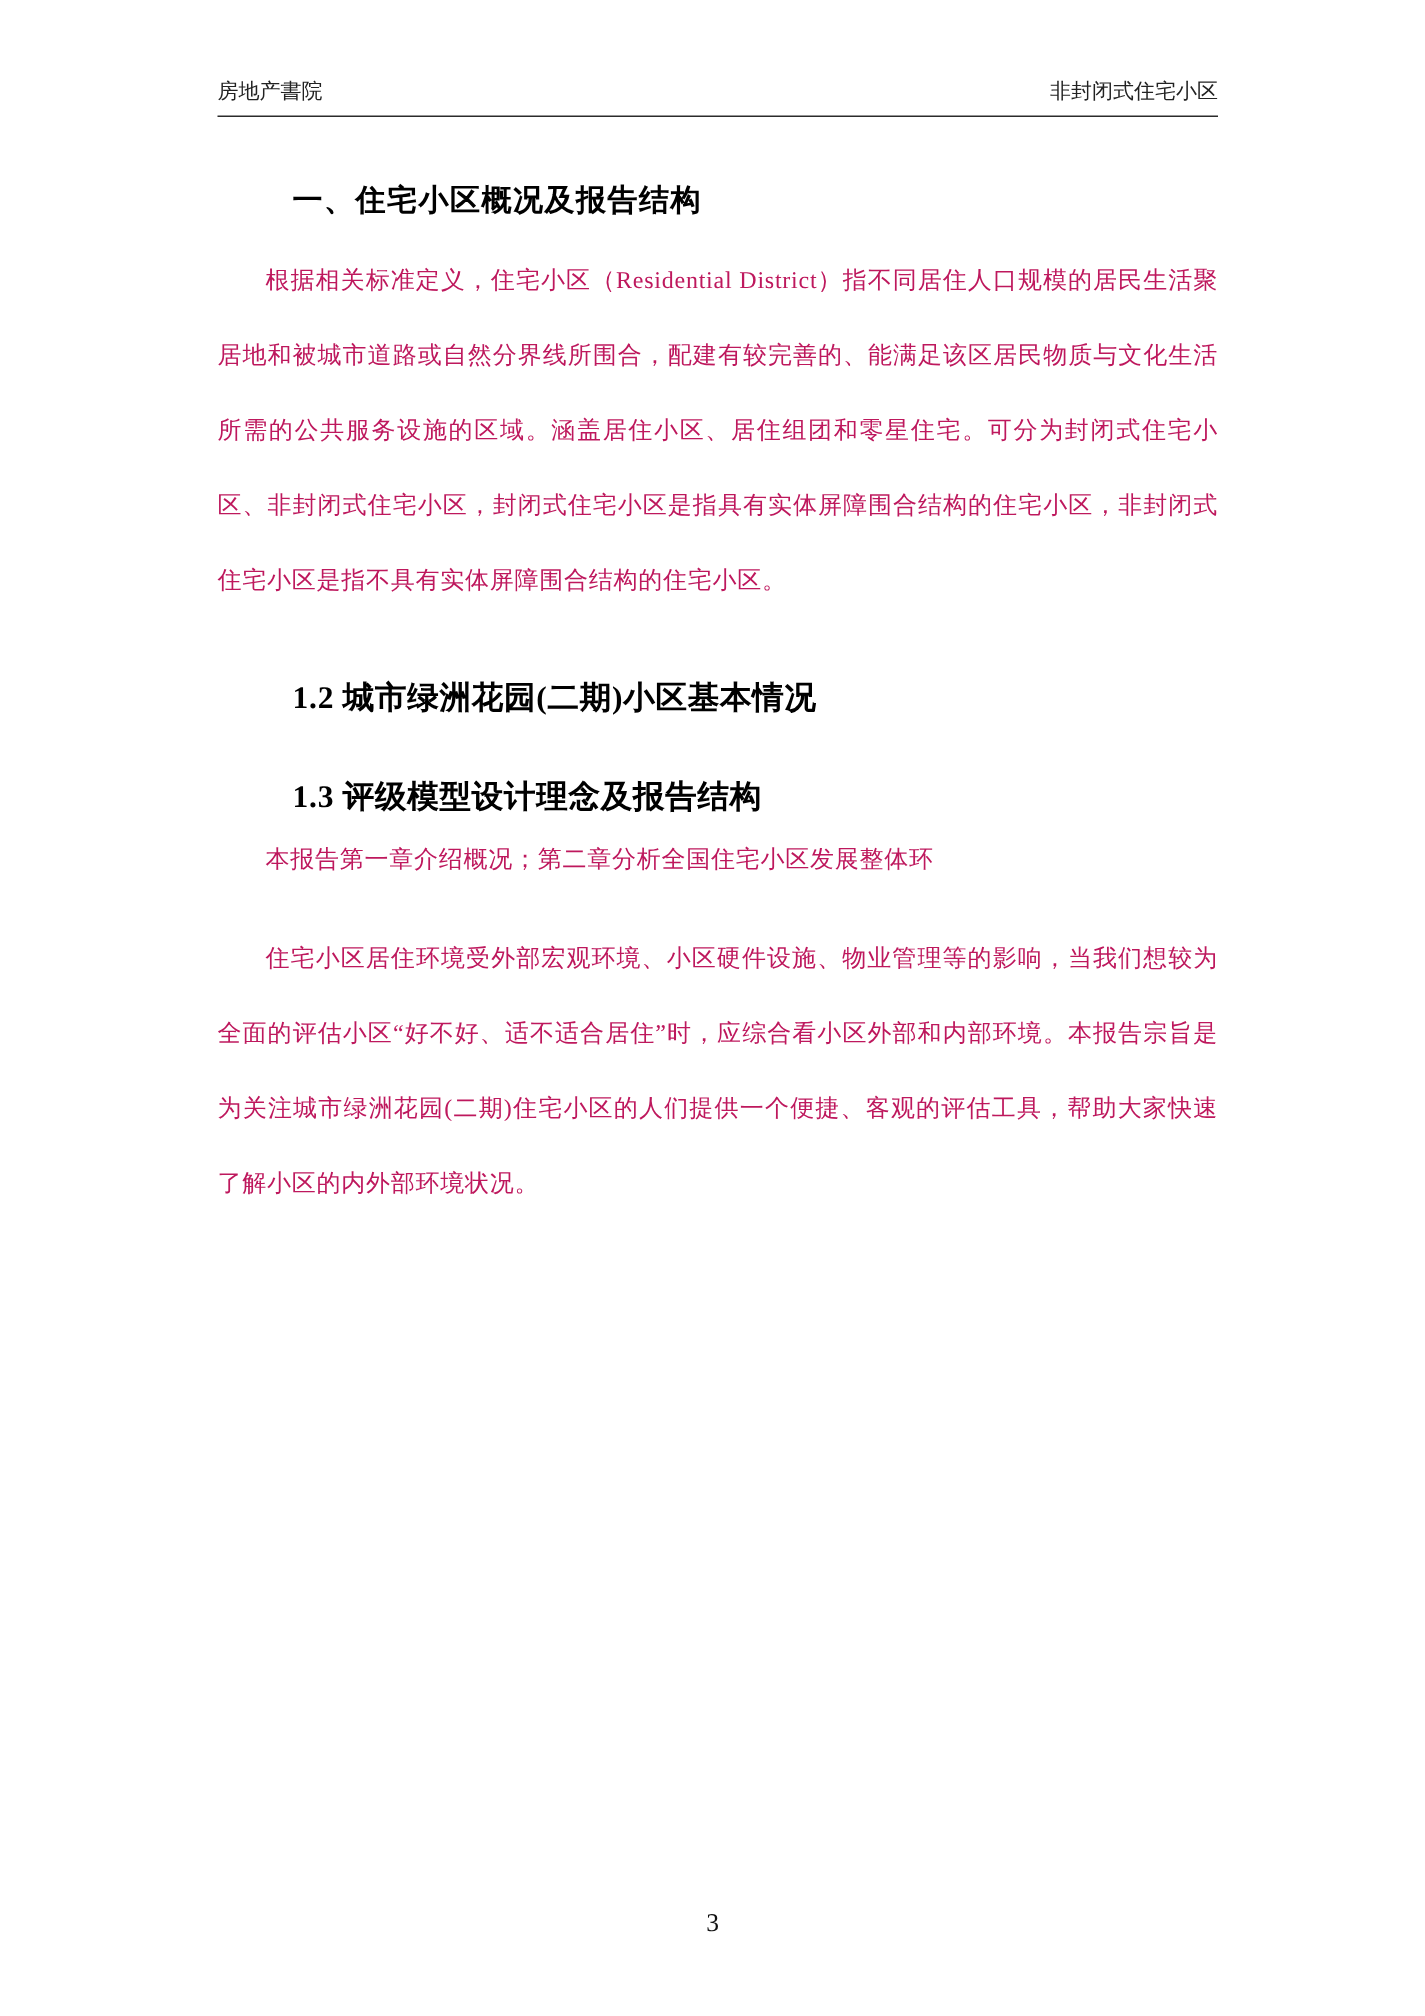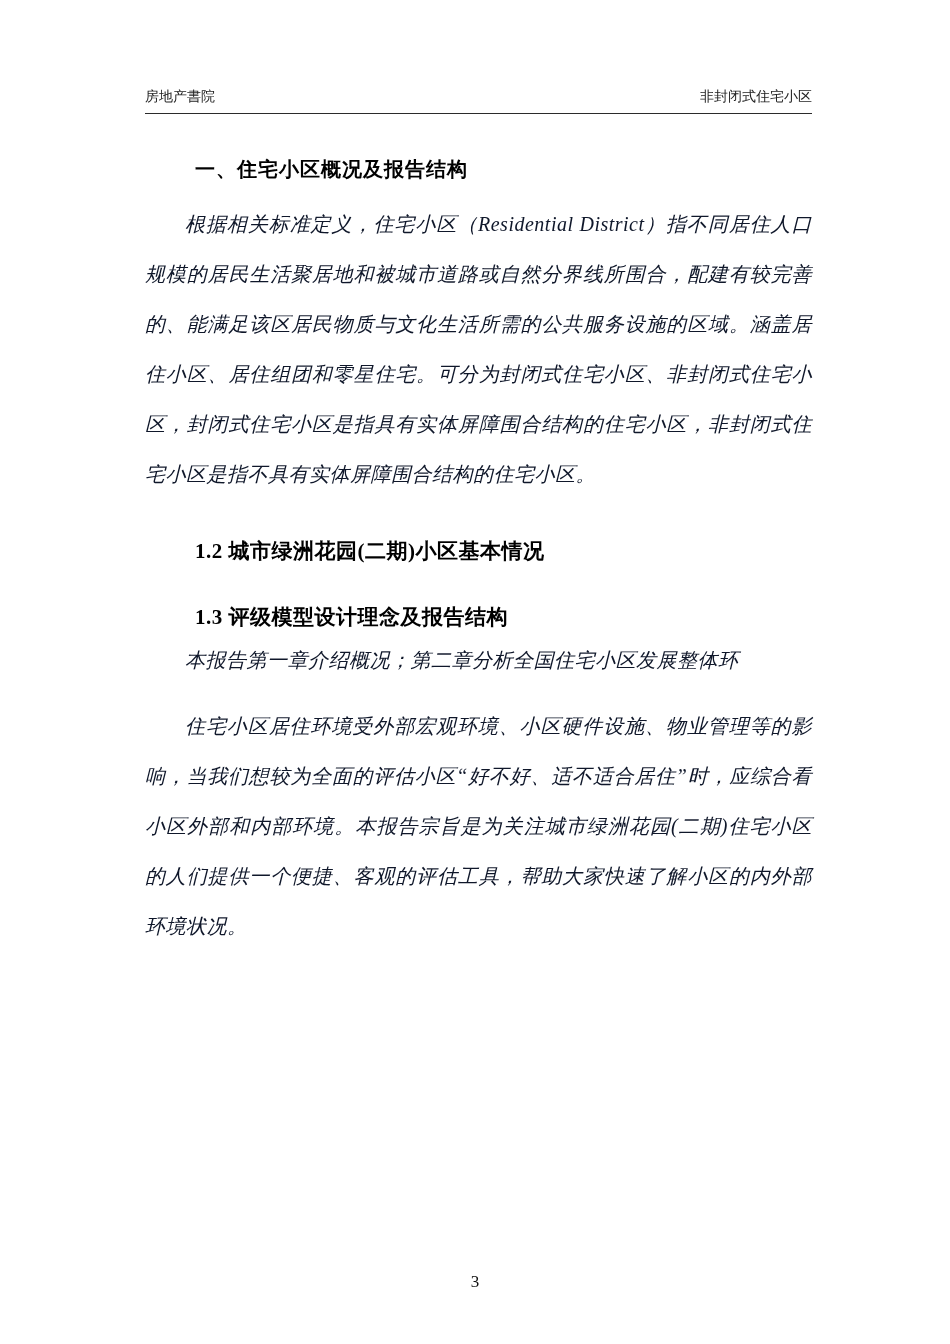--- a/index.html
+++ b/index.html
@@ -9,21 +9,21 @@
     background: #ffffff;
     font-family: "Liberation Serif", serif;
   }
   .page {
     position: relative;
     width: 950px;
     height: 1344px;
     margin: 0 auto;
     background: #ffffff;
     color: #111111;
-    padding: 88px 138px 0 145px;
+    padding: 52px 138px 0 145px;
     overflow: hidden;
   }
   .page-header {
     display: flex;
     justify-content: space-between;
     align-items: flex-end;
     font-family: "Liberation Sans", sans-serif;
     font-size: 14px;
     color: #222222;
     padding-bottom: 7px;
@@ -37,28 +37,27 @@
     letter-spacing: 1px;
   }
   .section-heading {
     font-size: 21px;
     font-weight: bold;
     color: #000000;
     margin: 38px 0 0 50px;
     letter-spacing: 0.5px;
   }
   .body-para {
-    font-size: 20px;
+    font-size: 16px;
     line-height: 50px;
     text-align: justify;
     text-indent: 2em;
-    color: #0f172a;
+    color: #be185d;
     margin: 16px 0 0 0;
     letter-spacing: 0.5px;
-    font-style: italic;
   }
   .body-para.tight {
     margin-top: 4px;
   }
   .page-footer {
     position: absolute;
     left: 0;
     bottom: 52px;
     width: 100%;
     text-align: center;

